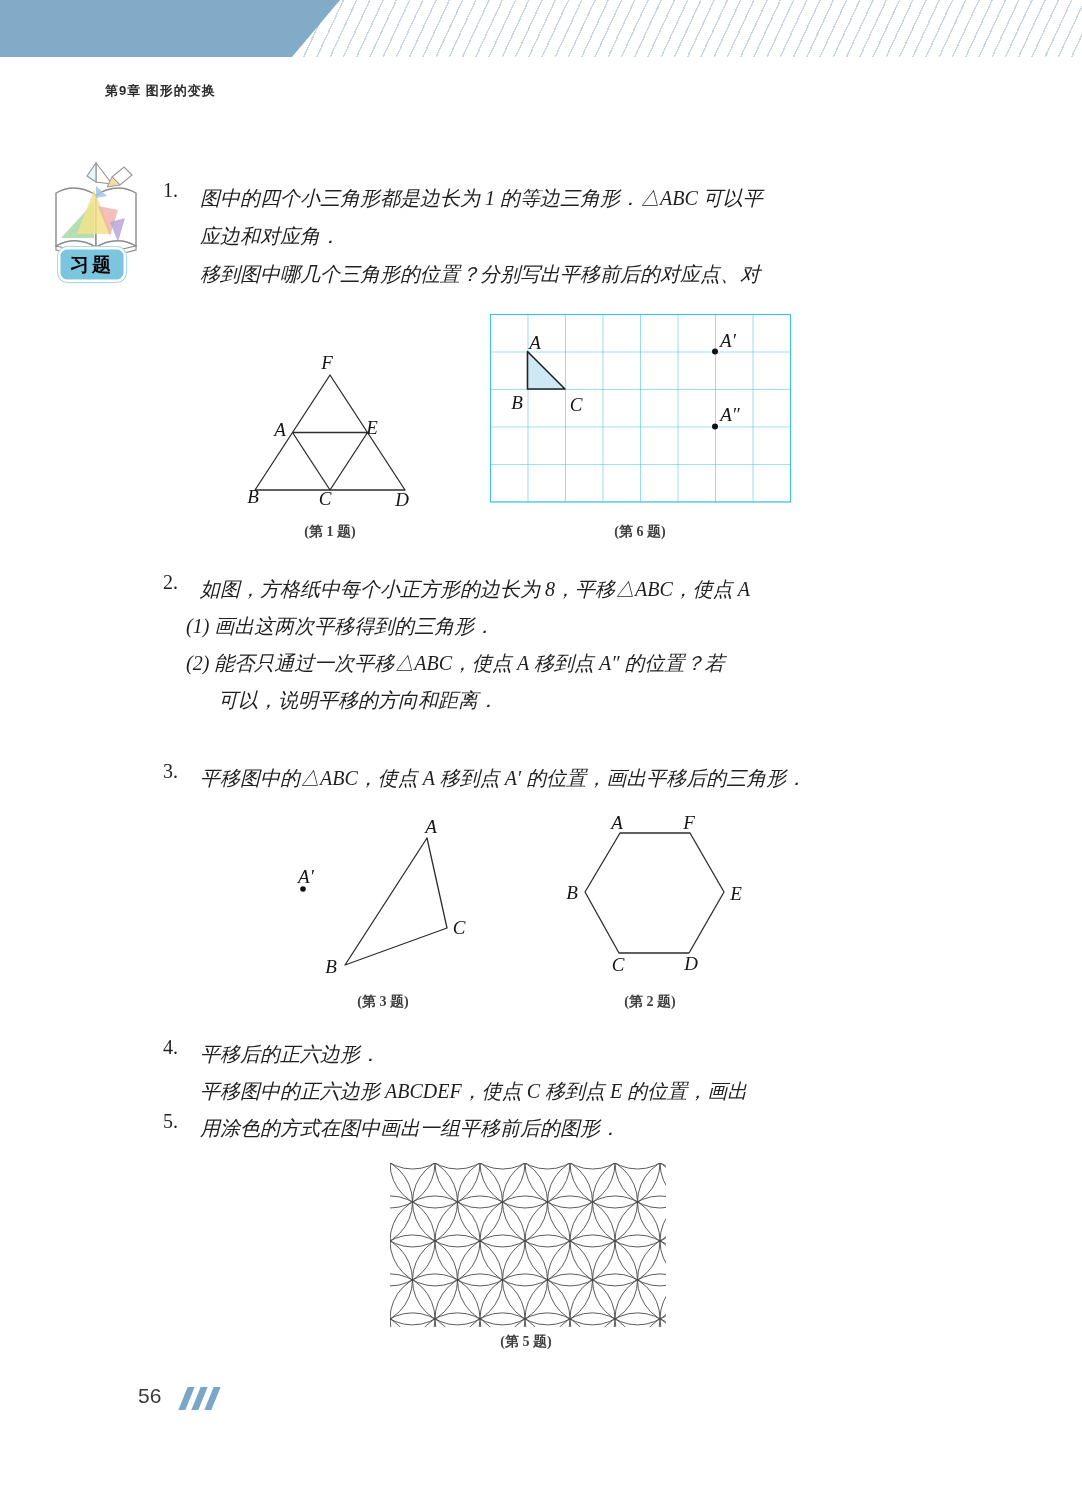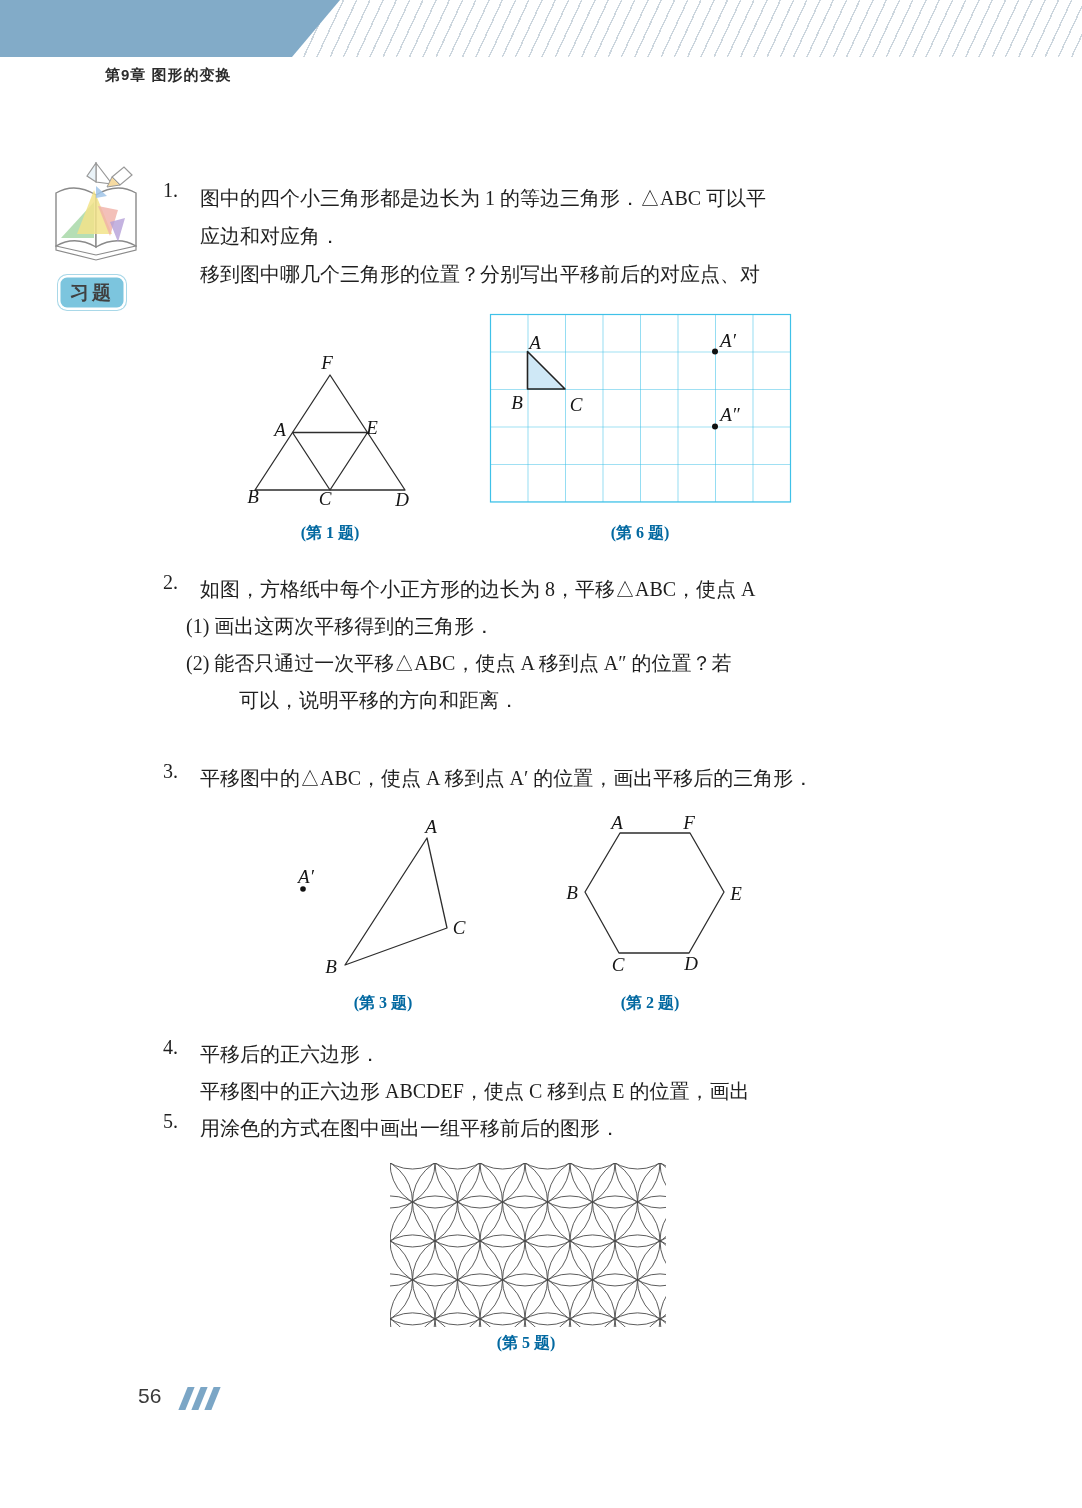--- a/index.html
+++ b/index.html
@@ -14,51 +14,51 @@
   .banner-stripes {
     position:absolute; left:250px; top:0; right:0; height:57px;
     background:repeating-linear-gradient(115deg, var(--stripe,#ccd6de) 0 1.4px, transparent 1.4px 12px);
   }
   .banner-blue {
     position:absolute; left:0; top:0; width:340px; height:57px;
     background:var(--banner,#82abc8);
     clip-path:polygon(0 0, 340px 0, 292px 57px, 0 57px);
   }
   .chapter-title {
-    position:absolute; left:105px; top:66px;
+    position:absolute; left:105px; top:82px;
     font-family:"Liberation Sans", sans-serif; font-weight:bold;
-    font-size:15px; color:#2b2b2b; letter-spacing:1px;
+    font-size:13px; color:#2b2b2b; letter-spacing:1px;
   }
   
   .book-icon { position:absolute; left:50px; top:162px; width:92px; height:100px; }
   .badge {
-    position:absolute; left:58px; top:275px; width:68px; height:35px;
+    position:absolute; left:58px; top:247px; width:68px; height:35px;
     background:var(--badge,#7cc5de); border-radius:9px;
     box-shadow:inset 0 0 0 2.5px #ffffff, 0 0 0 1px #a9d8e8;
-    color:#404040; font-family:"Liberation Sans", sans-serif; font-weight:bold;
+    color:#000000; font-family:"Liberation Sans", sans-serif; font-weight:bold;
     font-size:19px; text-align:center; line-height:35px; letter-spacing:3px;
   }
   
   .problem { position:absolute; left:163px; width:730px; font-size:20px; }
   .pnum { position:absolute; left:0; top:0; width:36px; }
-  .pline { margin-left:37px; white-space:nowrap; }
+  .pline { margin-left:37px; white-space:nowrap;font-style:italic; }
   .lh38 .pline { height:38px; line-height:38px; }
   .lh37 .pline { height:37px; line-height:37px; }
   .pline.sub  { margin-left:23px; }
-  .pline.cont { margin-left:76px; }
+  .pline.cont { margin-left:55px; }
   
   .fig { position:absolute; }
   .fig svg { display:block; overflow:visible; }
   .vlabel {
     position:absolute; transform:translate(-50%,-50%);
     font-style:italic; font-size:19px; color:#151515; white-space:nowrap;
   }
   .fig-caption {
     position:absolute; transform:translateX(-50%);
-    font-weight:bold; font-size:16px; color:#0369a1; white-space:nowrap;
+    font-weight:bold; font-size:14px; color:#404040; white-space:nowrap;
   }
   
   .page-number {
     position:absolute; left:138px; top:1384px;
     font-family:"Liberation Sans", sans-serif; font-size:21px; color:#3a3a3a;text-align:right;
   }
   .slashes { position:absolute; left:183px; top:1387px; display:flex; gap:6px; }
   .slashes i { display:block; width:7px; height:23px; background:var(--slash,#7ba6c6); transform:skewX(-22deg); }
 </style>
 </head>

